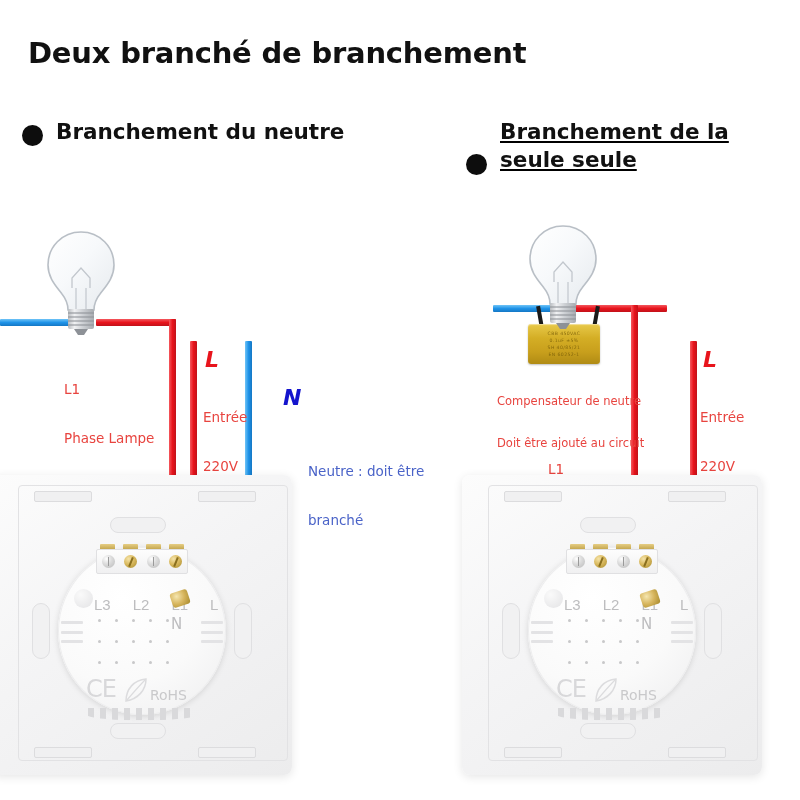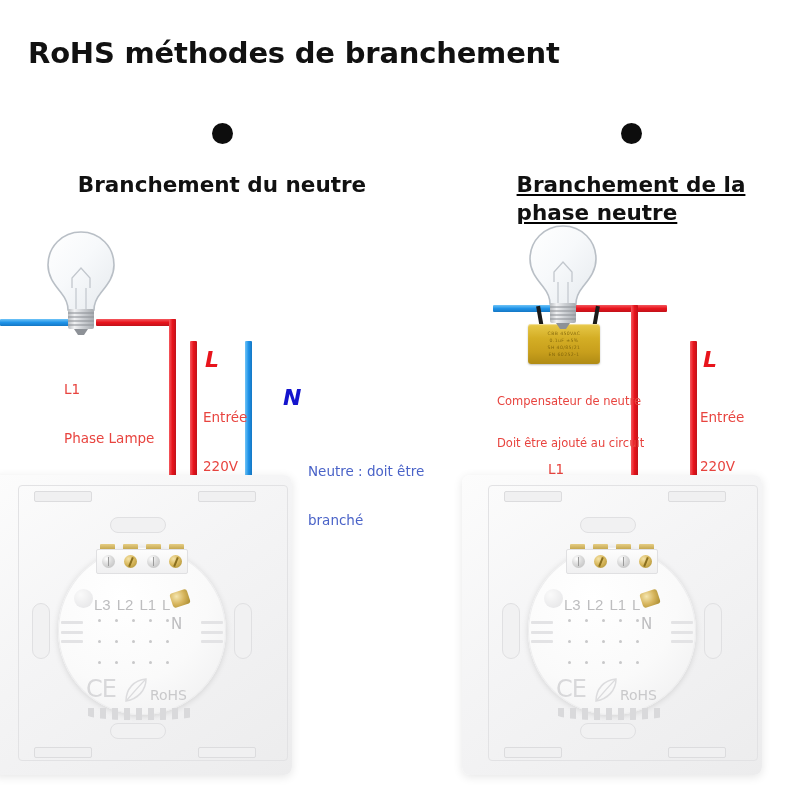--- a/index.html
+++ b/index.html
@@ -24,23 +24,22 @@
     font-weight: bold;
     color: #111111;
     letter-spacing: -0.2px;
     white-space: nowrap;
   }
 
   
   .section-head {
     position: absolute;
     display: flex;
-    align-items: center;
-    gap: 27px;
-    flex-direction: column;
+    align-items: flex-end;
+    gap: 13px;
   }
   .sec-left  { left: 22px;  top: 118px; width: 400px; }
   .sec-right { left: 466px; top: 118px; width: 330px; text-decoration: underline; }
   .bullet-dot {
     width: 21px; height: 21px;
     border-radius: 50%;
     background: #0d0d0d;
     flex: 0 0 auto;
     margin-top: 5px;
   }
@@ -172,21 +171,21 @@
     display: flex; justify-content: space-around; align-items: center;
   }
   .cap-tab {
     width: 15px; height: 6px;
     background: linear-gradient(to bottom,#e6cd84,#bfa046);
     border-radius: 1px;
   }
   .term-labels {
     position: absolute;
     display: flex;
-    gap: 6px;
+    gap: 22px;
     font-size: 15px;
     color: #bdbdbf;
     font-family: "Liberation Sans", sans-serif;
   }
   .n-screw {
     position: absolute;
     width: 18px; height: 15px;
     border-radius: 3px;
     background: radial-gradient(circle at 35% 30%, #f5e6b0 0%, #d6b45c 50%, #a5882c 100%);
     transform: rotate(-18deg);
@@ -236,34 +235,34 @@
     background: #f1f1f2;
     border: 1px solid #e0e0e2;
     border-radius: 9px;
   }
 </style>
 </head>
 <body>
 
 <div id="page">
 
-  <div class="page-title">RoHS méthodes de branchement</div>
+  <div class="page-title">Deux branché de branchement</div>
 
   <div class="section-head sec-left">
     <div class="bullet-dot"></div>
     <div class="sec-text">
       <div>Branchement du neutre</div>
     </div>
   </div>
 
   <div class="section-head sec-right">
     <div class="bullet-dot"></div>
     <div class="sec-text">
       <div>Branchement de la</div>
-      <div>phase neutre</div>
+      <div>seule seule</div>
     </div>
   </div>
 
   <div class="wire wire-blue wire-h" style="left:0px; top:319px; width:82px;"></div>
 
   <div class="wire wire-red wire-h" style="left:96px; top:319px; width:80px;"></div>
 
   <div class="wire wire-red wire-v" style="left:169px; top:319px; height:240px;"></div>
 
   <div class="wire wire-red wire-v" style="left:190px; top:341px; height:218px;"></div>

